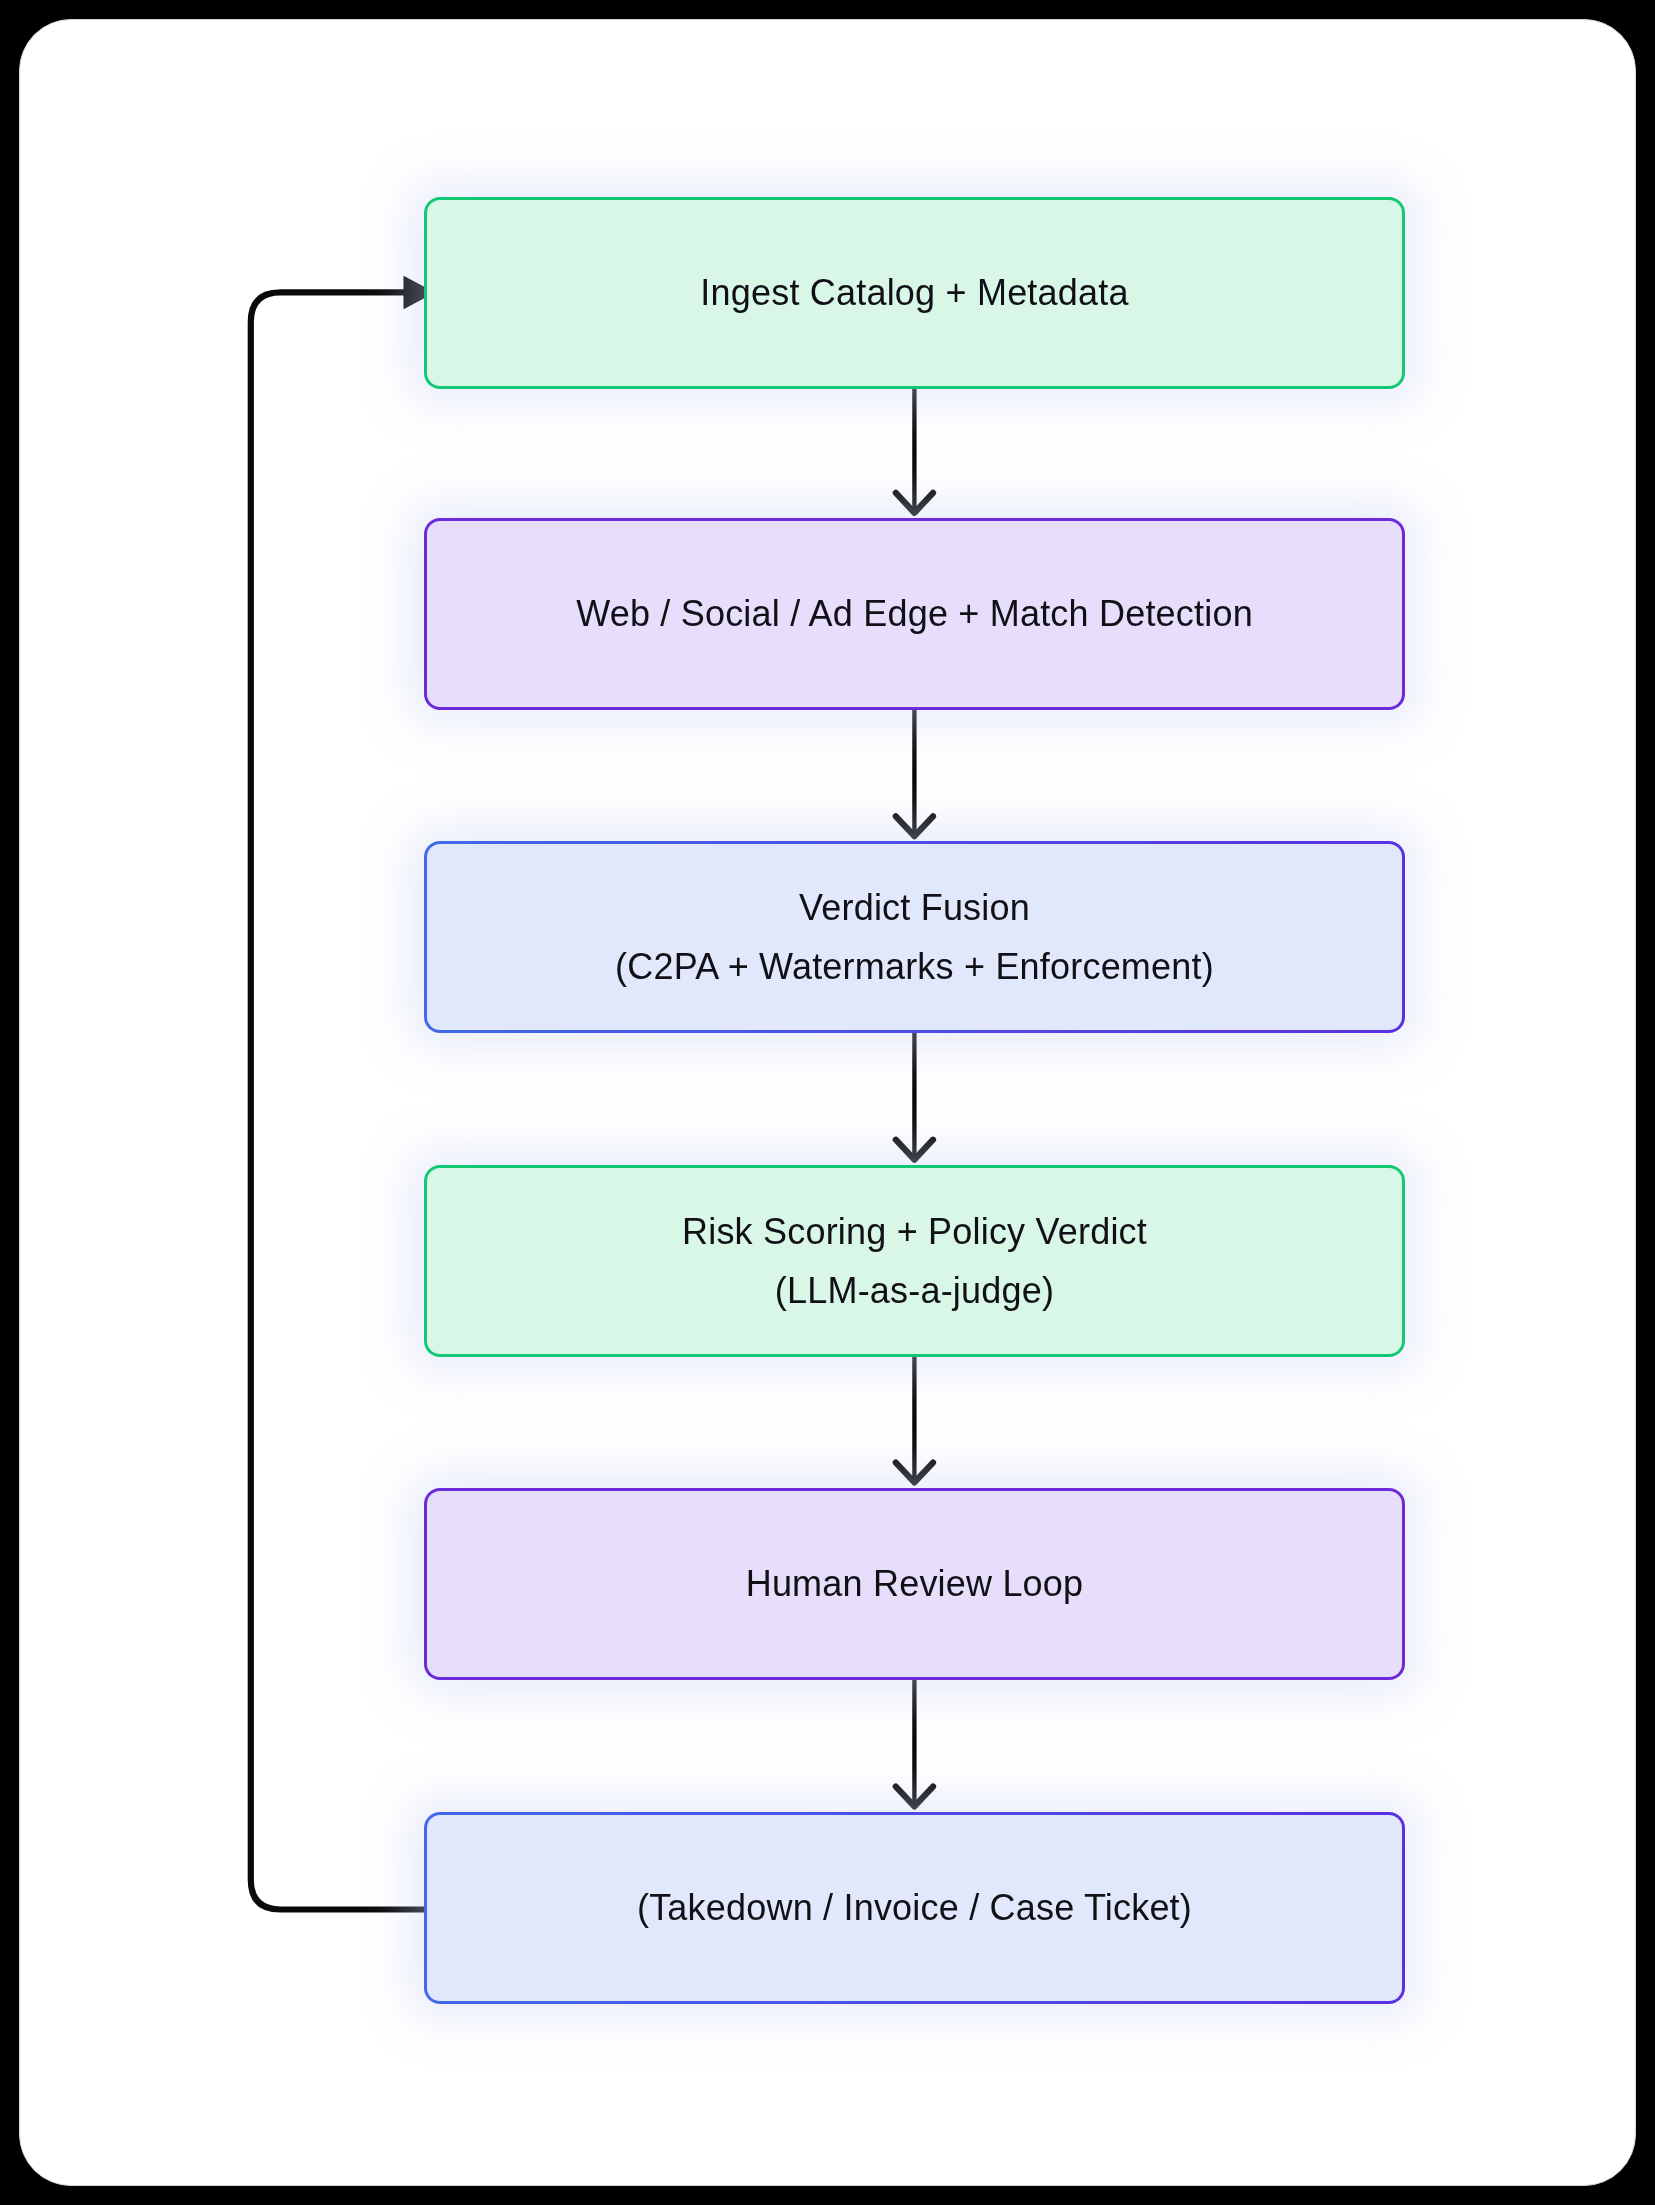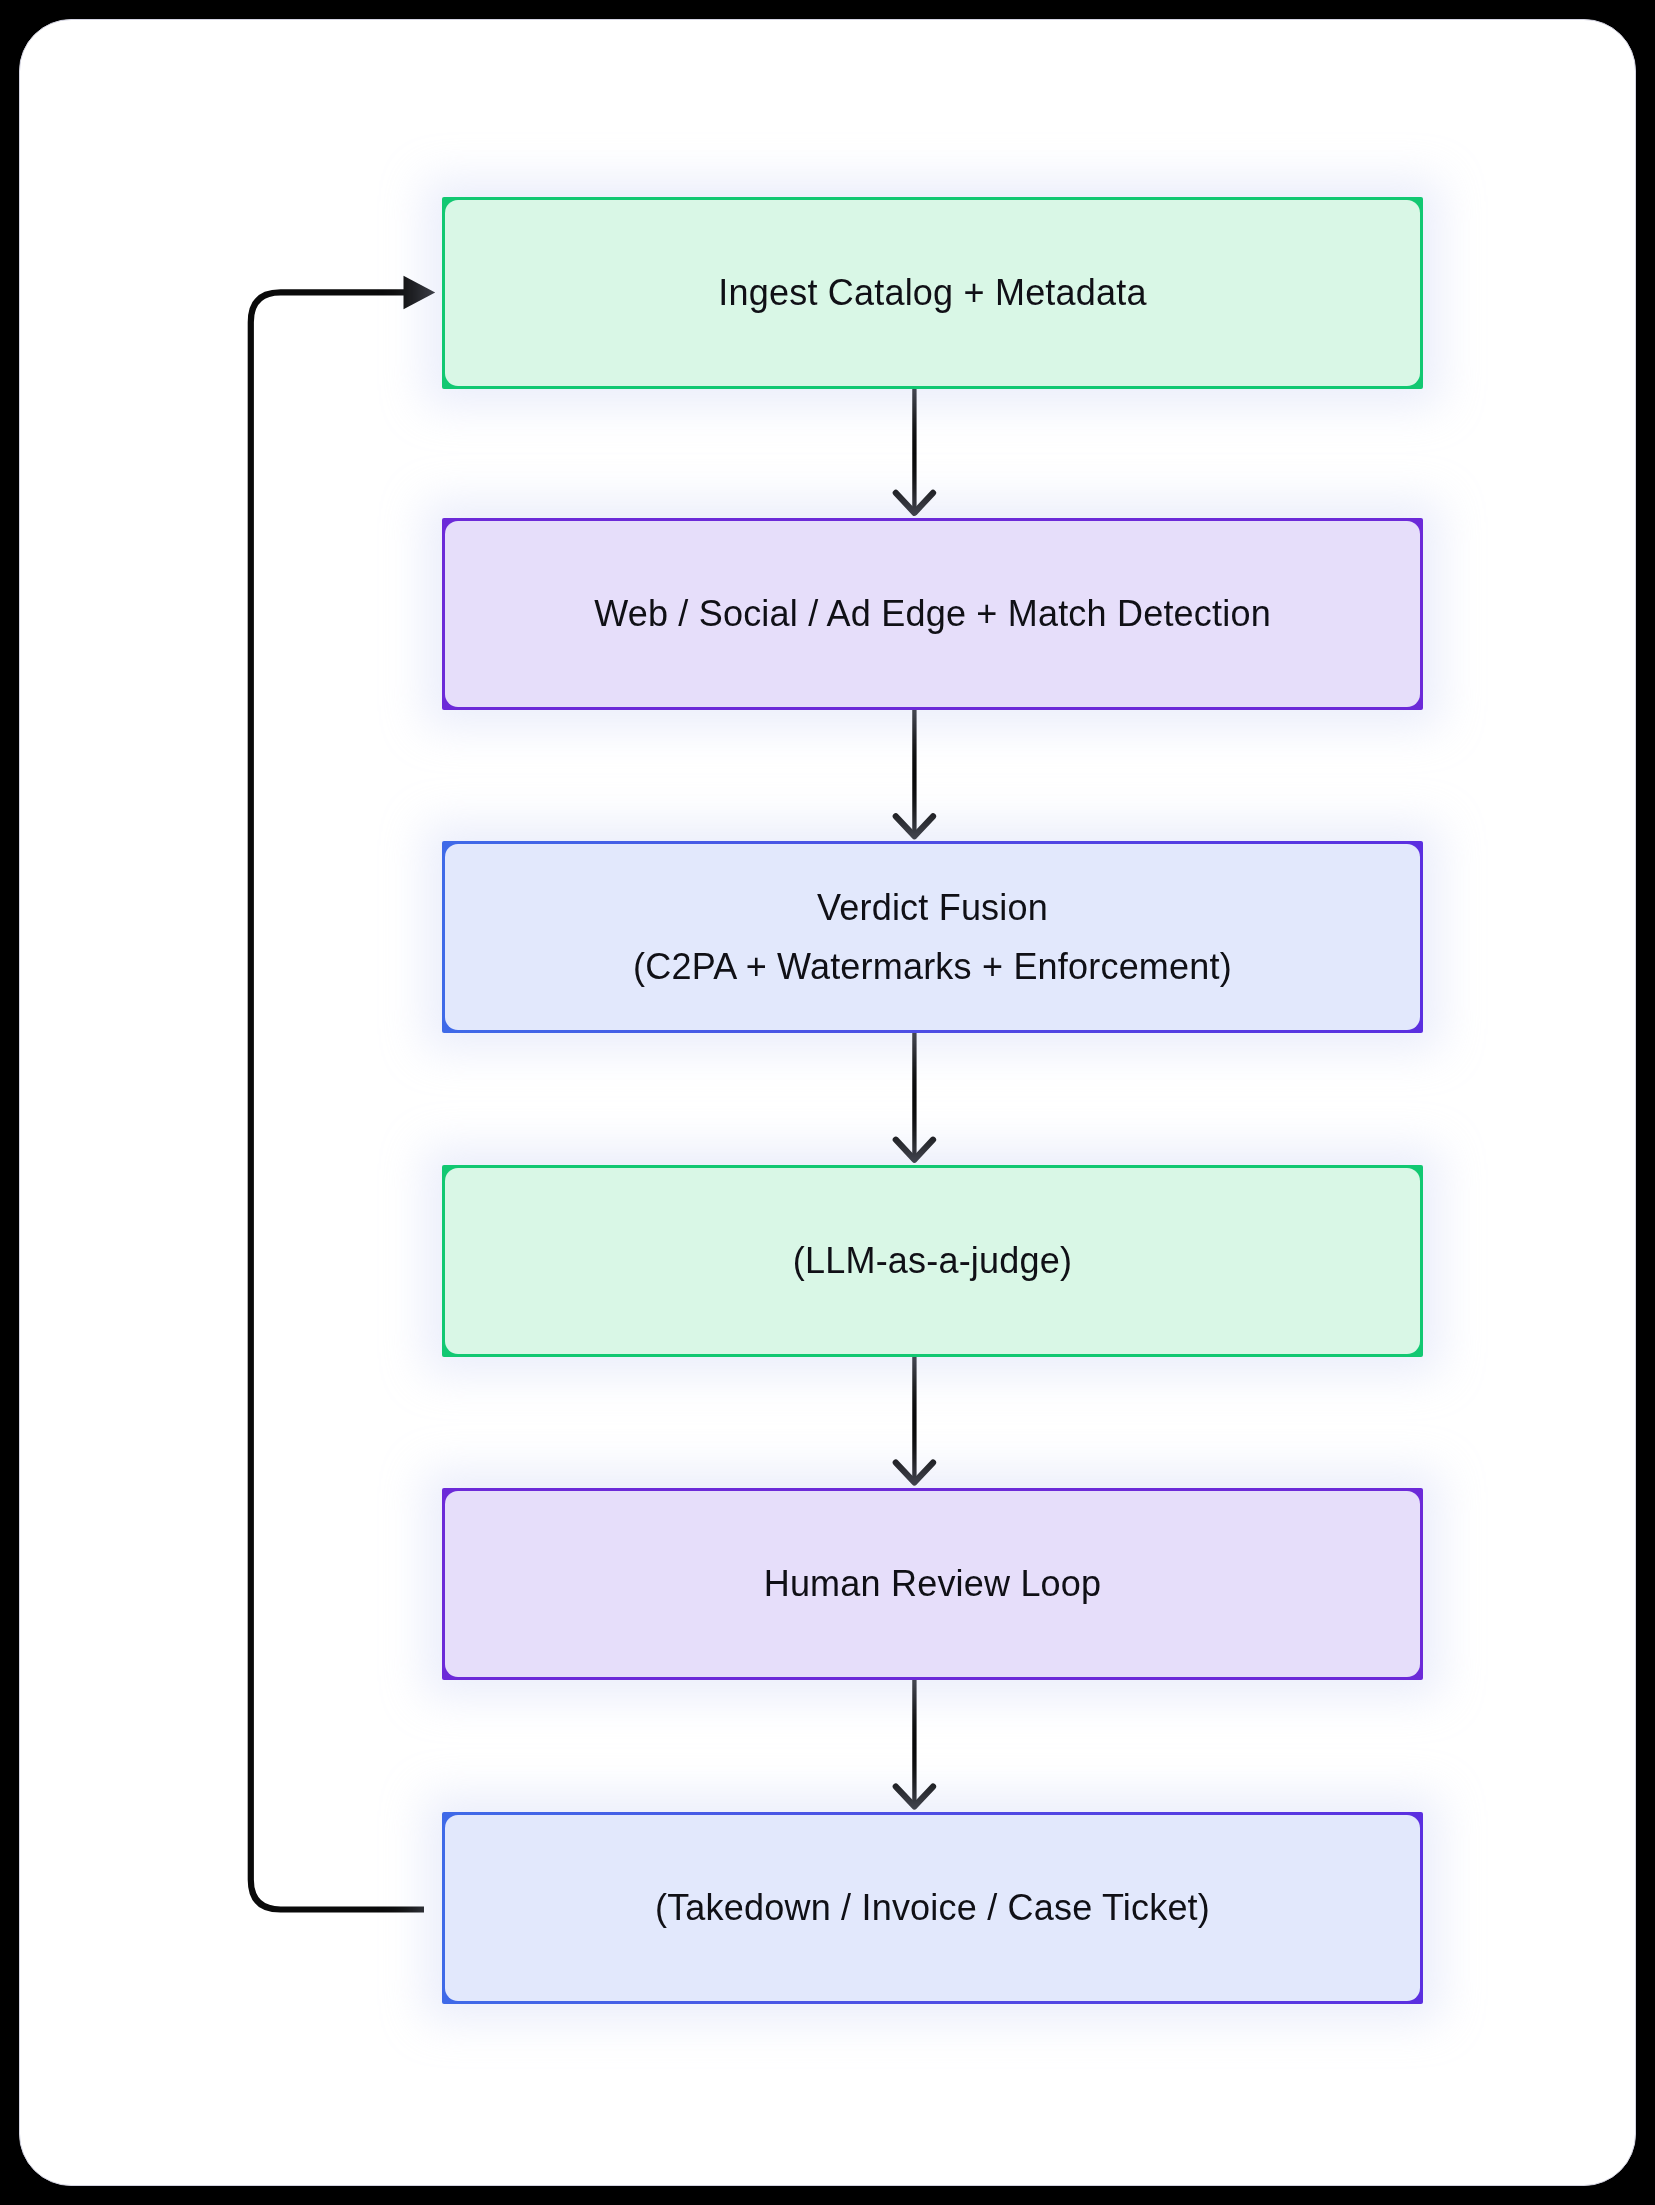--- a/index.html
+++ b/index.html
@@ -25,25 +25,25 @@
   }
   .connectors{
     position:absolute;
     left:0; top:0;
     width:1655px; height:2205px;
     color:var(--connector);
     pointer-events:none;
   }
   .node{
     position:absolute;
-    left:442px;
+    left:424px;
     width:981px;
     height:192px;
     padding:3.1px;
-    border-radius:2px;
+    border-radius:16px;
     box-shadow:0 0 43px 17.4px rgba(203,209,245,0.38);
   }
   .node-inner{
     width:100%;
     height:100%;
     border-radius:13px;
     display:flex;
     flex-direction:column;
     align-items:center;
     justify-content:center;
@@ -111,20 +111,21 @@
 
 <div class="node" style="top: 841px; background: linear-gradient(90deg, rgb(63, 106, 232), rgb(91, 47, 224));">
   <div class="node-inner" style="background: rgb(226, 232, 252);">
     <div class="node-title">Verdict Fusion</div>
     <div class="node-subtitle">(C2PA + Watermarks + Enforcement)</div>
   </div>
 </div>
 
 <div class="node" style="top: 1165px; background: rgb(18, 200, 114);">
   <div class="node-inner" style="background: rgb(217, 247, 230);">
+    <div class="node-title">Risk Scoring + Policy Verdict</div>
     <div class="node-subtitle">(LLM-as-a-judge)</div>
   </div>
 </div>
 
 <div class="node" style="top: 1488px; background: rgb(108, 42, 216);">
   <div class="node-inner" style="background: rgb(230, 222, 250);">
     <div class="node-title">Human Review Loop</div>
   </div>
 </div>
 

